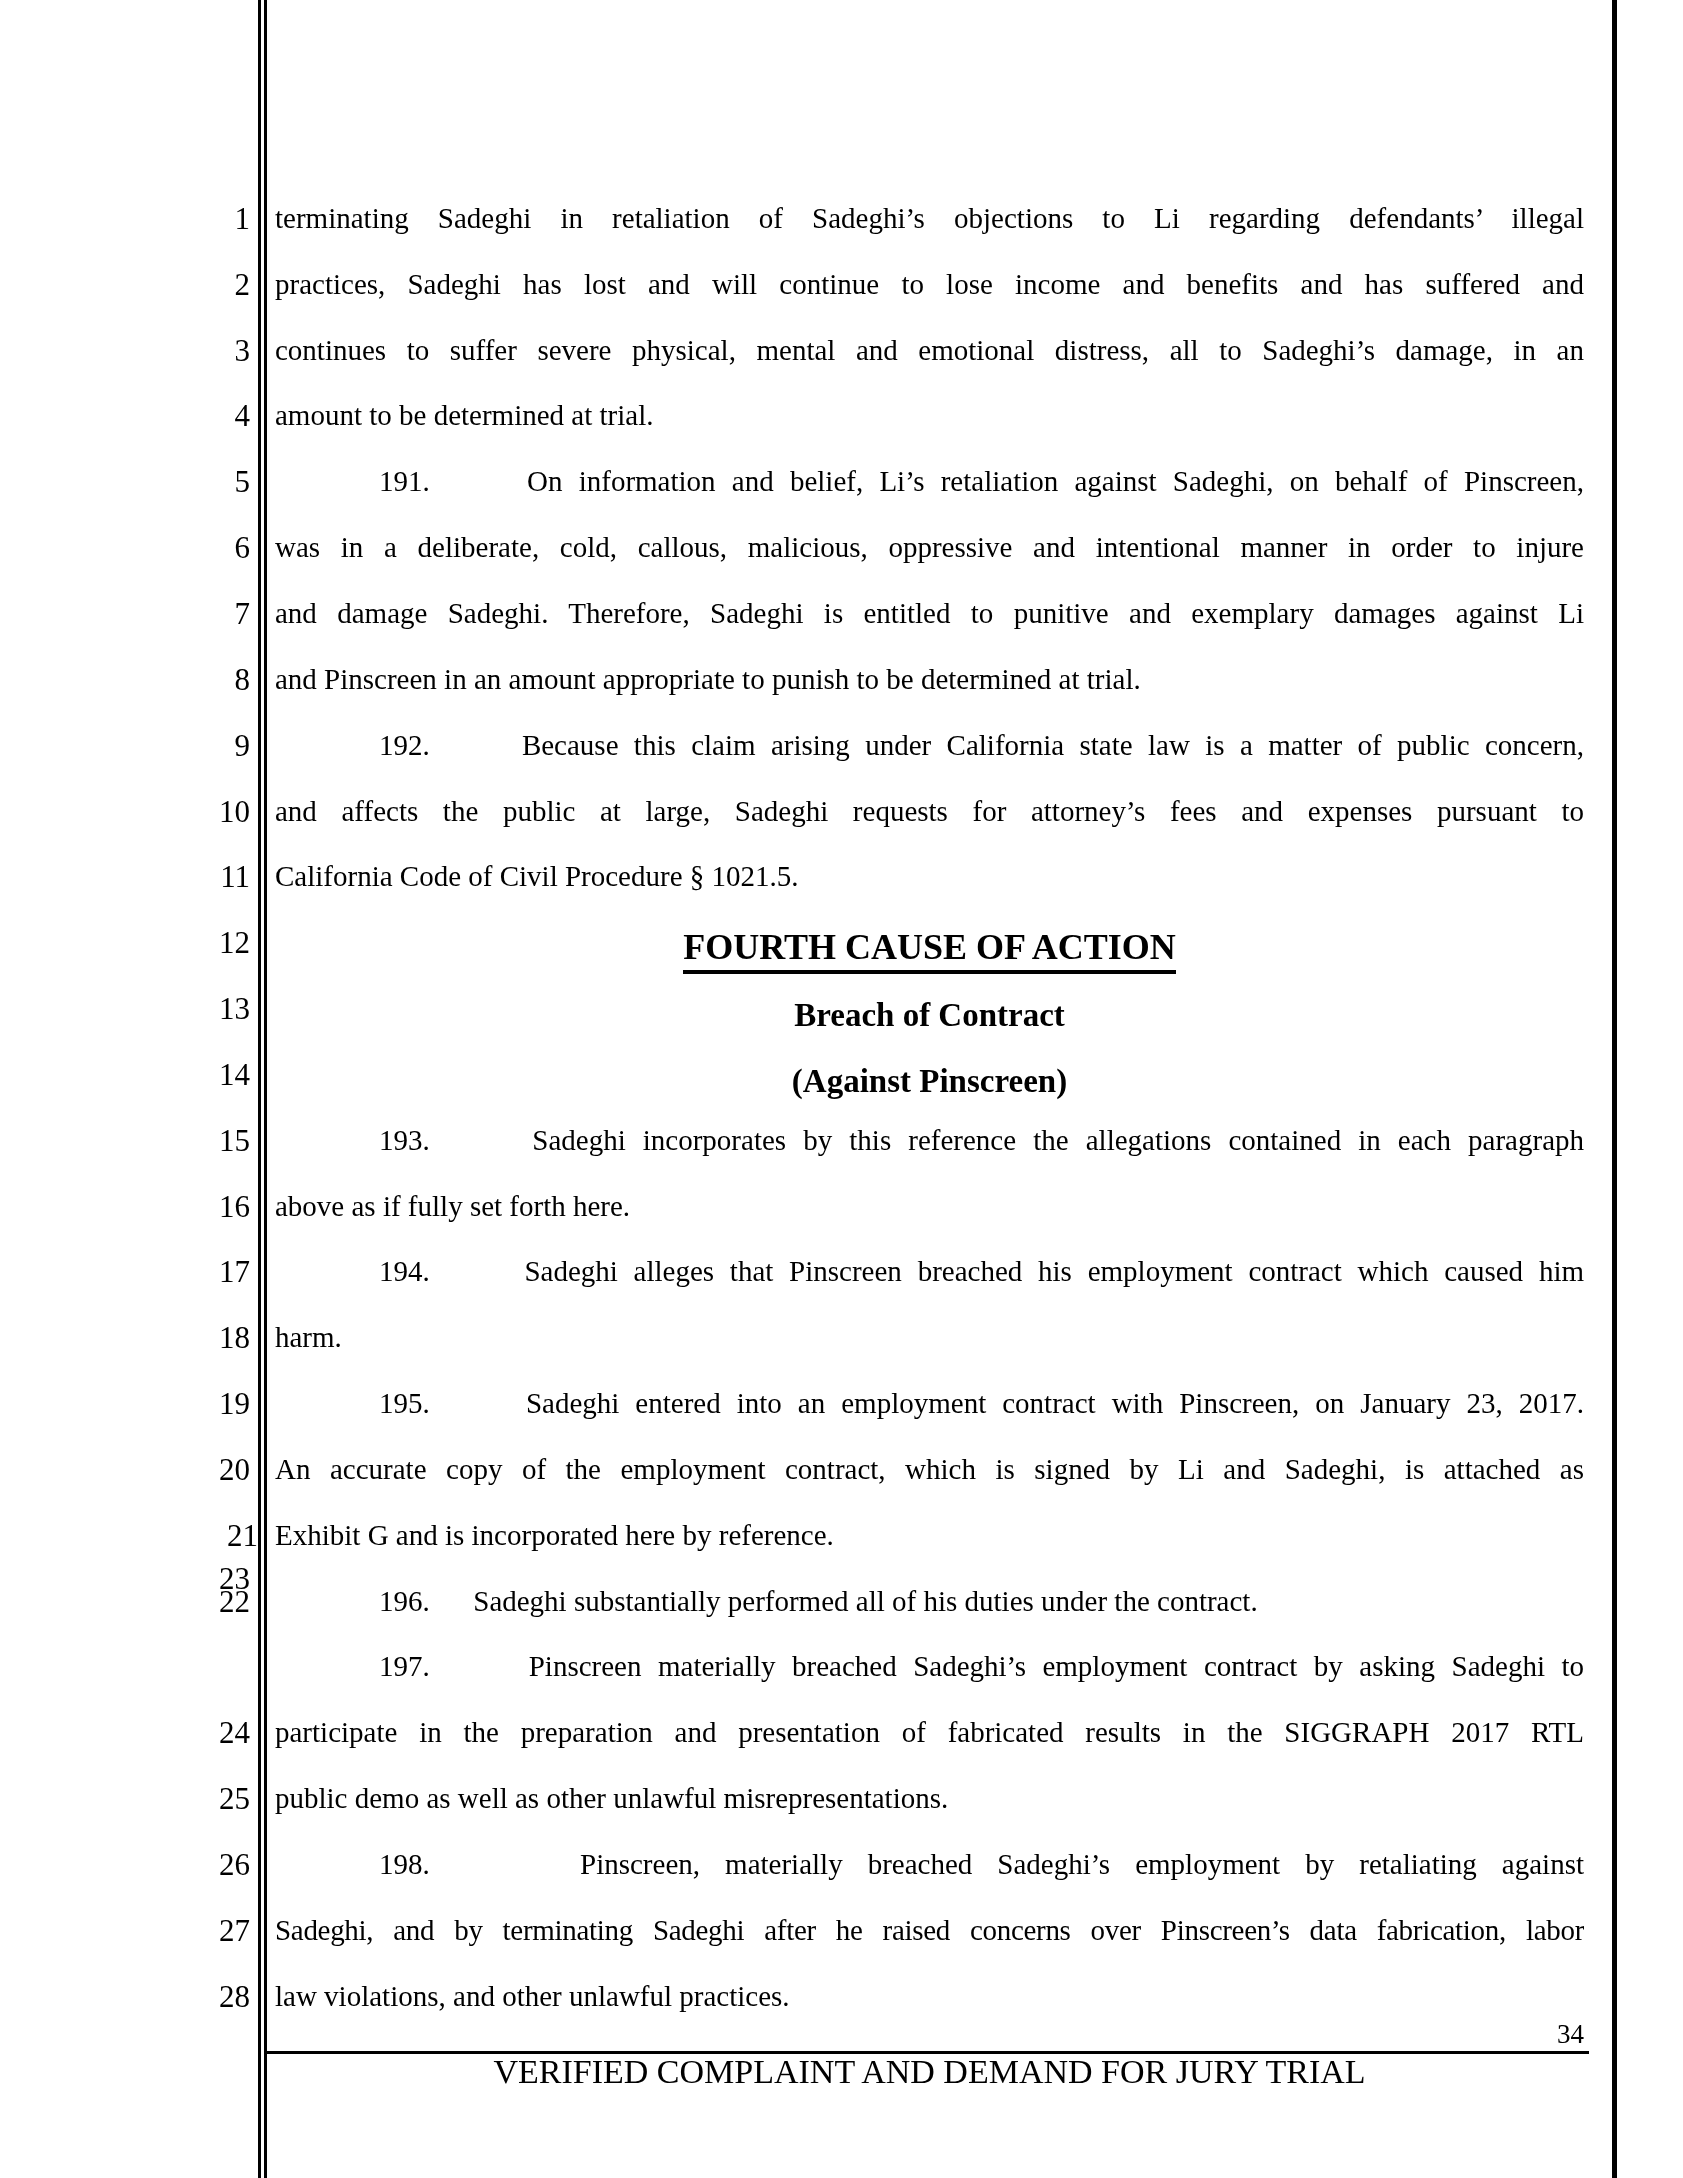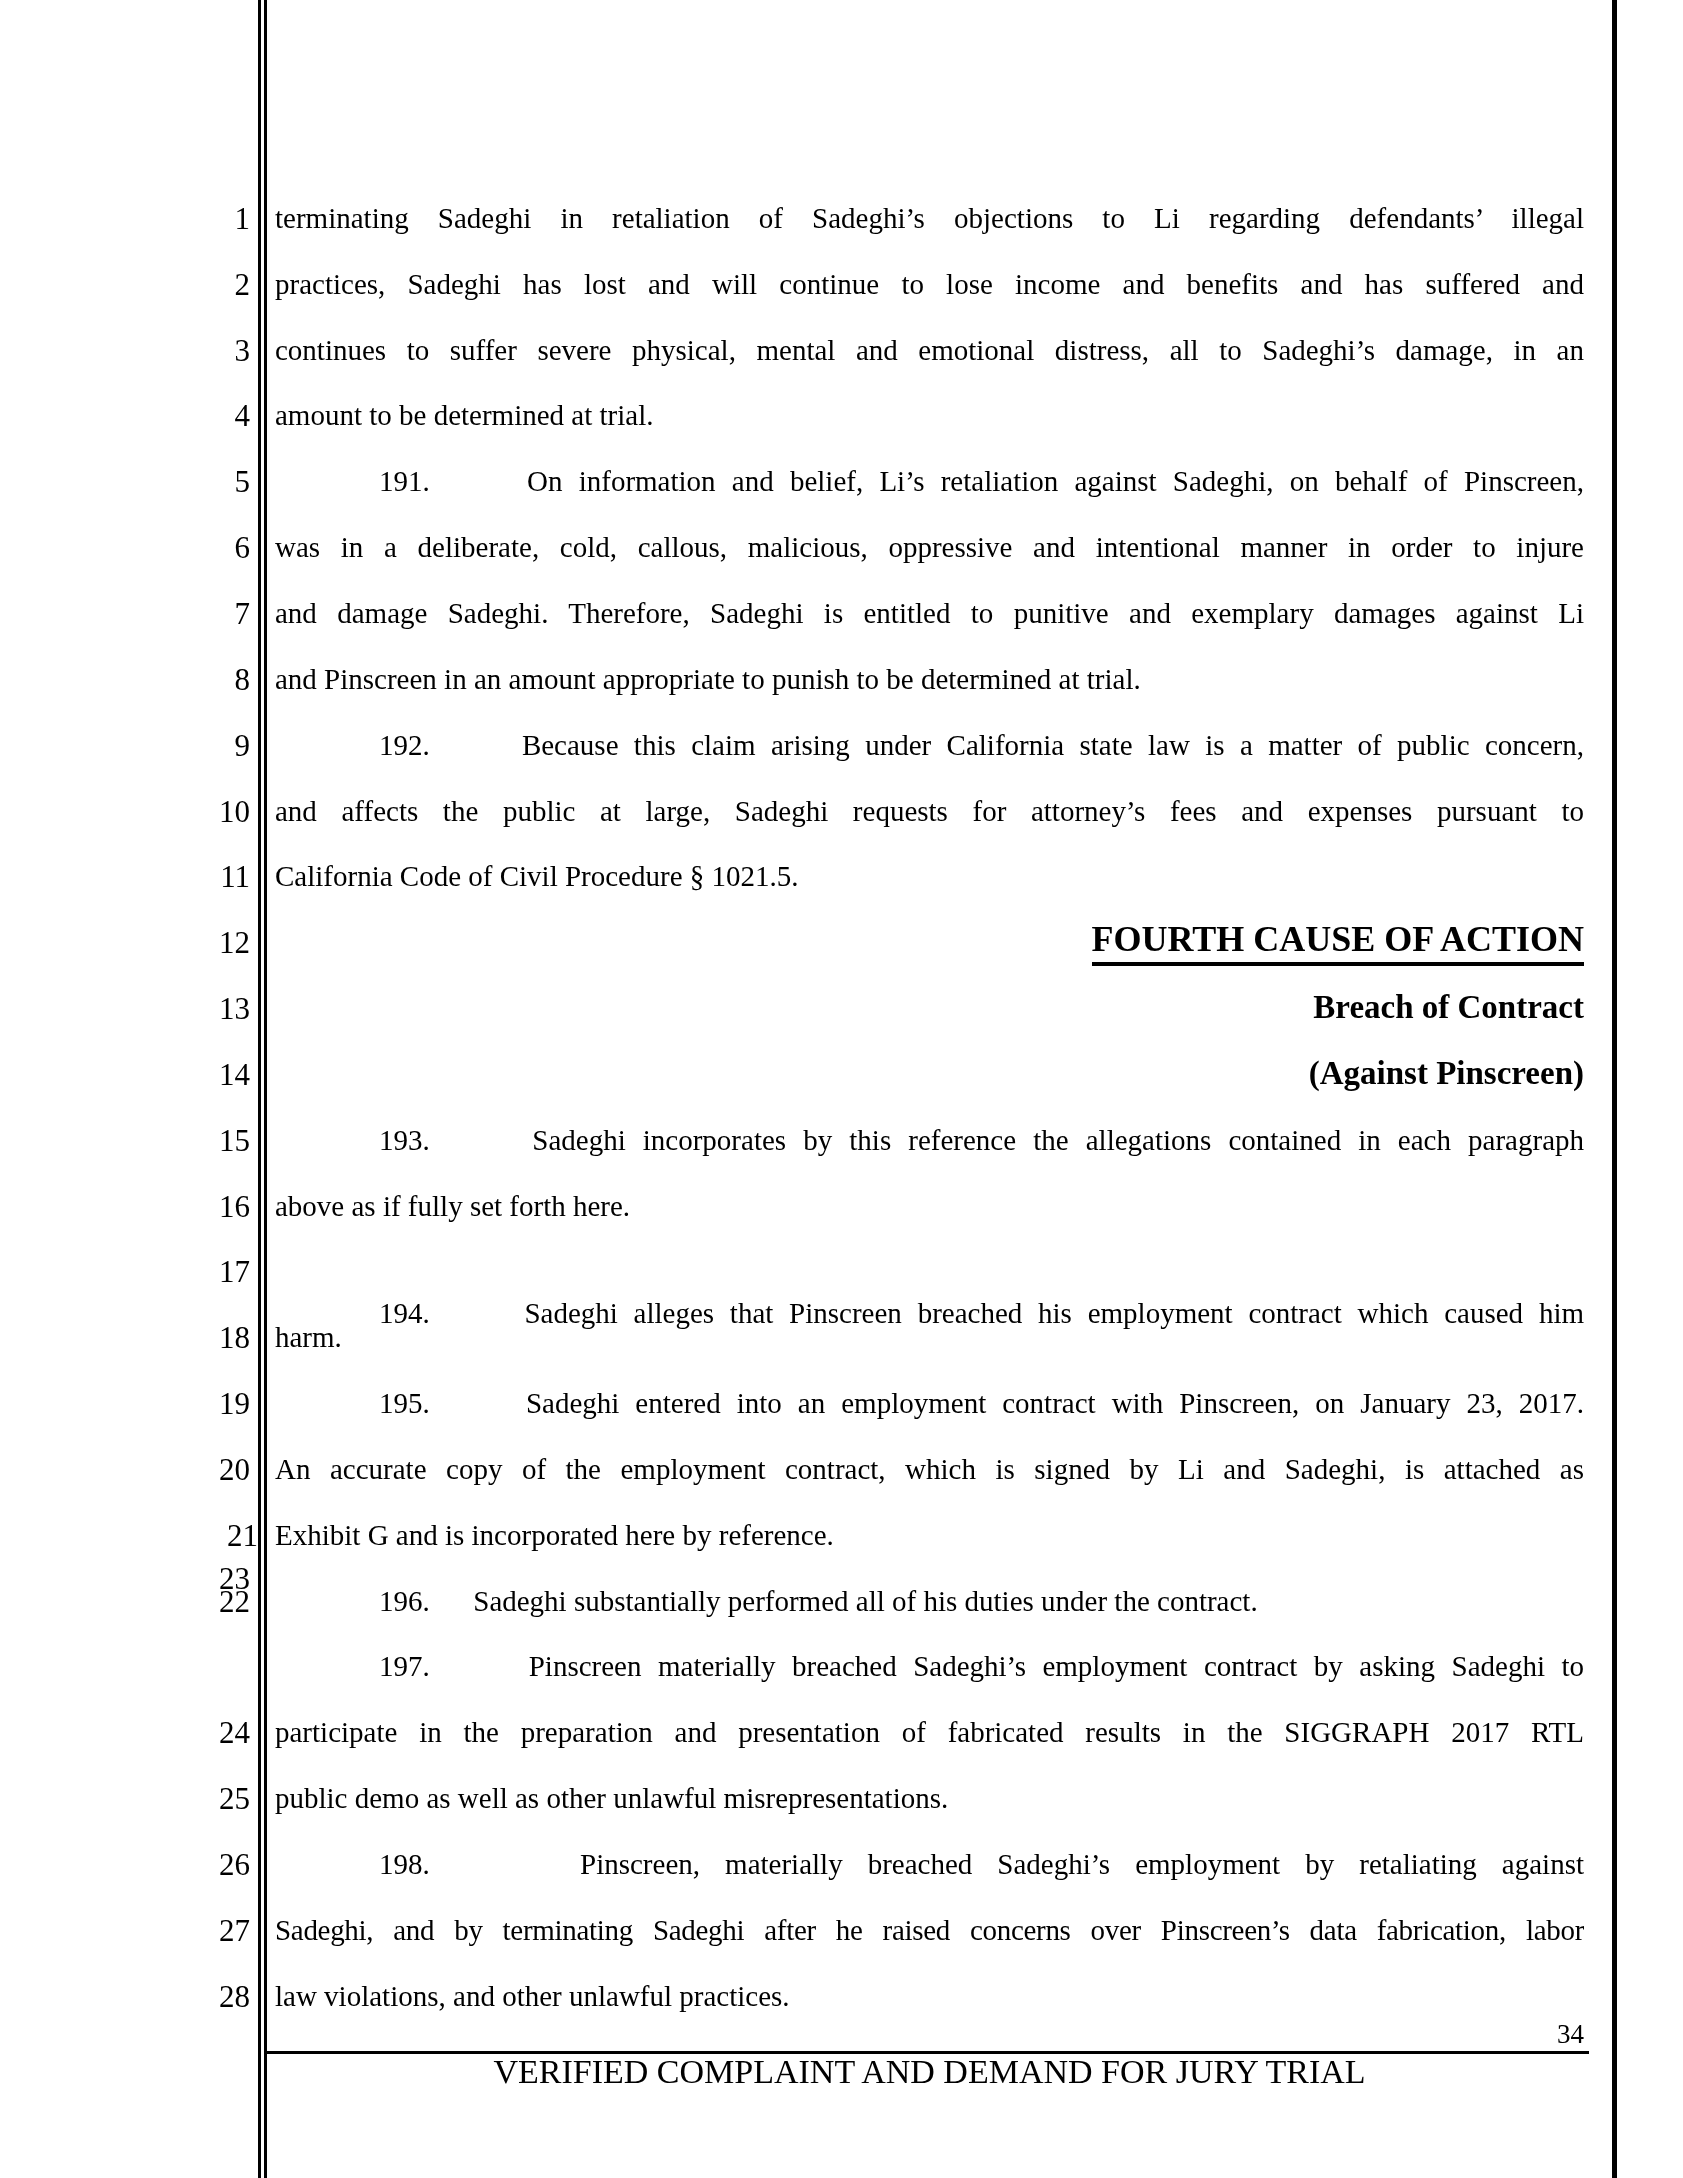--- a/index.html
+++ b/index.html
@@ -17,21 +17,21 @@
   .num{
     position:absolute;left:0;width:250px;text-align:right;
     font-size:31px;line-height:1.2;
   }
   .row{
     position:absolute;left:275px;width:1309px;height:48px;overflow:hidden;
     font-size:29px;line-height:1.2;white-space:normal;
   }
   .row.justify{text-align:justify;}
   .jfill{display:inline-block;width:100%;height:0;vertical-align:top;}
-  .row.center{text-align:right;}
+  .row.center{text-align:center;margin-top:8px;}
   .row.h1{font-size:36px;font-weight:700;height:55px;}
   .row.h2{font-size:33px;font-weight:700;}
   .row.indent{text-indent:104px;}
   .row.tight{word-spacing:-2.5px;letter-spacing:-0.3px;}
   .u{border-bottom:4px solid #000;padding-bottom:3px;}
   .page-number{position:absolute;left:275px;width:1309px;top:2018px;text-align:right;font-size:27px;line-height:1.2;}
   .footer-rule{position:absolute;left:267px;top:2051px;width:1322px;height:3px;background:#000;}
   .footer-title{position:absolute;left:275px;width:1309px;top:2052px;text-align:center;font-size:34px;line-height:1.2;}
   .footer-case{position:absolute;left:275px;width:1309px;top:2093px;text-align:center;font-size:34px;line-height:1.2;font-style:italic;}
 </style>
@@ -82,21 +82,21 @@
       <div class="row justify" style="top: 596px;"><span class="txt">and damage Sadeghi. Therefore, Sadeghi is entitled to punitive and exemplary damages against Li</span><span class="jfill"></span></div>
       <div class="row" style="top: 662px;"><span class="txt">and Pinscreen in an amount appropriate to punish to be determined at trial.</span></div>
       <div class="row justify indent" style="top: 728px;"><span class="txt">192.&nbsp;&nbsp;&nbsp;&nbsp;&nbsp;&nbsp;Because this claim arising under California state law is a matter of public concern,</span><span class="jfill"></span></div>
       <div class="row justify" style="top: 794px;"><span class="txt">and affects the public at large, Sadeghi requests for attorney’s fees and expenses pursuant to</span><span class="jfill"></span></div>
       <div class="row" style="top: 859px;"><span class="txt">California Code of Civil Procedure § 1021.5.</span></div>
       <div class="row center h1" style="top: 918px;"><span class="u">FOURTH CAUSE OF ACTION</span></div>
       <div class="row center h2" style="top: 988px;"><span class="txt">Breach of Contract</span></div>
       <div class="row center h2" style="top: 1054px;"><span class="txt">(Against Pinscreen)</span></div>
       <div class="row justify indent" style="top: 1123px;"><span class="txt">193.&nbsp;&nbsp;&nbsp;&nbsp;&nbsp;&nbsp;Sadeghi incorporates by this reference the allegations contained in each paragraph</span><span class="jfill"></span></div>
       <div class="row" style="top: 1189px;"><span class="txt">above as if fully set forth here.</span></div>
-      <div class="row justify indent" style="top: 1296px;"><span class="txt">194.&nbsp;&nbsp;&nbsp;&nbsp;&nbsp;&nbsp;Sadeghi alleges that Pinscreen breached his employment contract which caused him</span><span class="jfill"></span></div>
+      <div class="row justify indent" style="top: 1254px;"><span class="txt">194.&nbsp;&nbsp;&nbsp;&nbsp;&nbsp;&nbsp;Sadeghi alleges that Pinscreen breached his employment contract which caused him</span><span class="jfill"></span></div>
       <div class="row" style="top: 1320px;"><span class="txt">harm.</span></div>
       <div class="row justify indent" style="top: 1386px;"><span class="txt">195.&nbsp;&nbsp;&nbsp;&nbsp;&nbsp;&nbsp;Sadeghi entered into an employment contract with Pinscreen, on January 23, 2017.</span><span class="jfill"></span></div>
       <div class="row justify" style="top: 1452px;"><span class="txt">An accurate copy of the employment contract, which is signed by Li and Sadeghi, is attached as</span><span class="jfill"></span></div>
       <div class="row" style="top: 1518px;"><span class="txt">Exhibit G and is incorporated here by reference.</span></div>
       <div class="row indent" style="top: 1584px;"><span class="txt">196.&nbsp;&nbsp;&nbsp;&nbsp;&nbsp;&nbsp;Sadeghi substantially performed all of his duties under the contract.</span></div>
       <div class="row justify indent" style="top: 1649px;"><span class="txt">197.&nbsp;&nbsp;&nbsp;&nbsp;&nbsp;&nbsp;Pinscreen materially breached Sadeghi’s employment contract by asking Sadeghi to</span><span class="jfill"></span></div>
       <div class="row justify" style="top: 1715px;"><span class="txt">participate in the preparation and presentation of fabricated results in the SIGGRAPH 2017 RTL</span><span class="jfill"></span></div>
       <div class="row" style="top: 1781px;"><span class="txt">public demo as well as other unlawful misrepresentations.</span></div>
       <div class="row justify indent" style="top: 1847px;"><span class="txt">198.&nbsp;&nbsp;&nbsp;&nbsp;&nbsp;&nbsp;Pinscreen,  materially  breached  Sadeghi’s  employment  by  retaliating  against</span><span class="jfill"></span></div>
       <div class="row justify tight" style="top: 1913px;"><span class="txt">Sadeghi, and by terminating Sadeghi after he raised concerns over Pinscreen’s data fabrication, labor</span><span class="jfill"></span></div>

